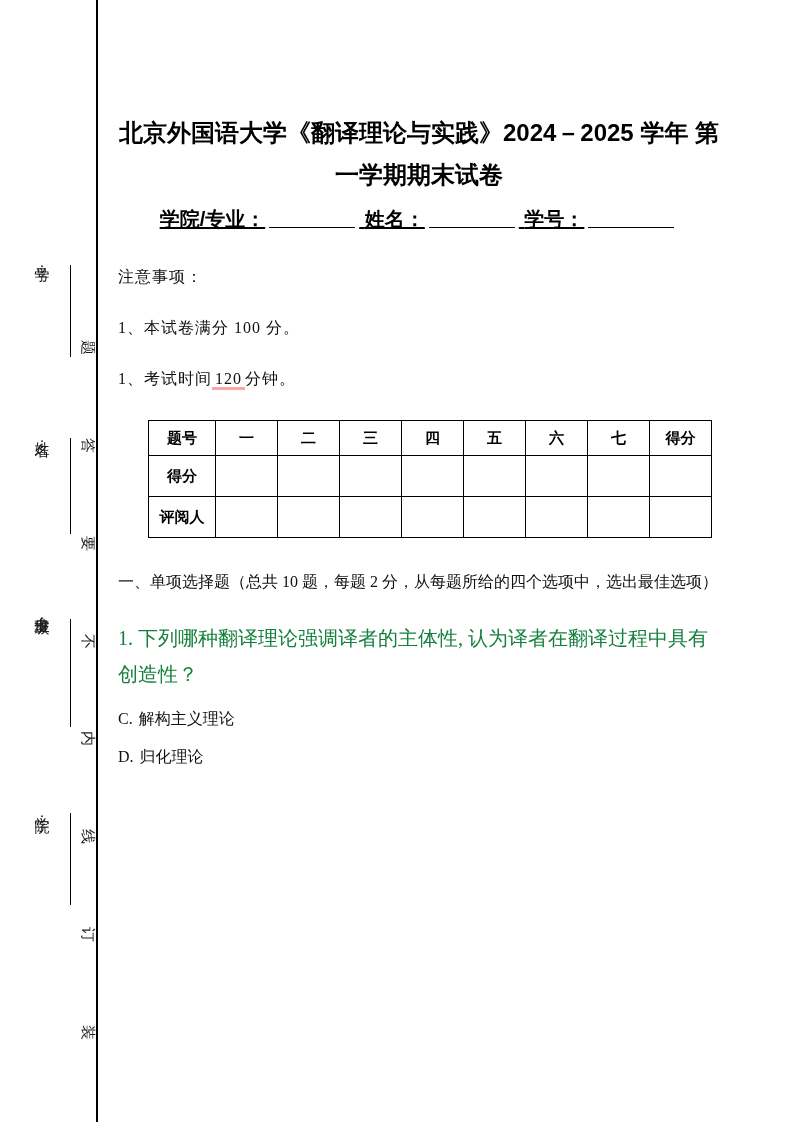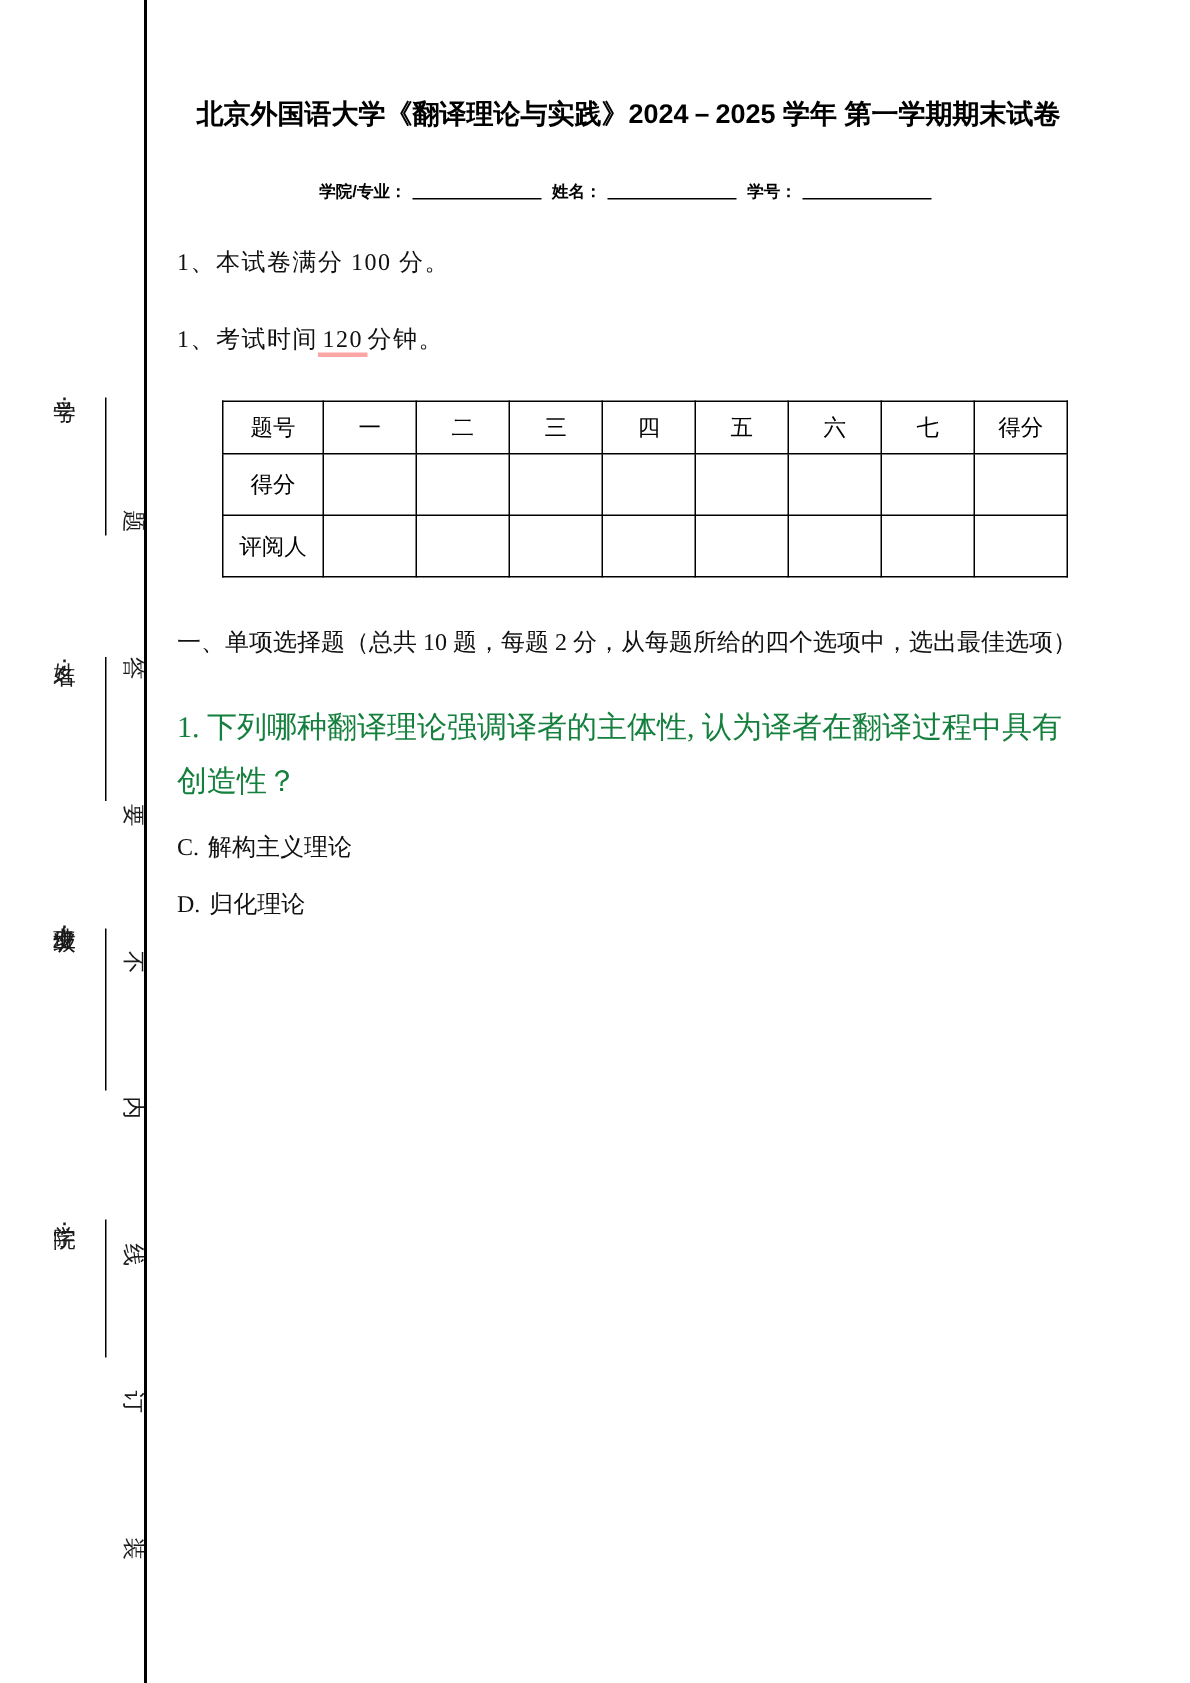--- a/index.html
+++ b/index.html
@@ -85,36 +85,37 @@
   #content {
     position: absolute;
     left: 118px;
     top: 0;
     width: 602px;
     height: 1122px;
   }
 
   .doc-title {
     margin: 0;
-    padding-top: 55px;
-    font-size: 18px;
+    padding-top: 112px;
+    font-size: 24px;
     font-weight: bold;
     line-height: 42px;
     text-align: center;
     letter-spacing: 0px;
     font-family: "Liberation Sans", "DejaVu Sans", sans-serif;
   }
 
   .info-line {
-    margin-top: 23px;
+    margin-top: 10px;
     text-align: center;
-    font-size: 11px;
+    font-size: 20px;
     font-weight: bold;
     white-space: nowrap;
     font-family: "Liberation Sans", "DejaVu Sans", sans-serif;
+    text-decoration: underline;
   }
   .info-line .blank {
     display: inline-block;
     border-bottom: 1px solid #000;
     width: 86px;
     margin: 0 4px;
     vertical-align: -2px;
   }
 
   .notice-head {
@@ -139,21 +140,21 @@
     margin-top: 30px;
     margin-left: 30px;
     border-collapse: collapse;
     table-layout: fixed;
     width: 564px;
   }
   .score-table td {
     border: 1px solid #000;
     text-align: center;
     font-size: 15px;
-    font-weight: normal;
+    font-weight: bold;
     font-family: "Liberation Sans", "DejaVu Sans", sans-serif;
     padding: 0;
   }
   .score-table td.lbl { width: 66px; }
   .score-table tr.r-head td { height: 34px; }
   .score-table tr.r-body td { height: 40px; }
 
   
   .section-head {
     margin-top: 26px;
@@ -231,20 +232,21 @@
       <span>北京外国语大学《翻译理论与实践》2024－2025 学年</span>
       <span>第一学期期末试卷</span>
     </h1>
 
     <div class="info-line">
       <span>学院/专业：</span><span class="blank"></span>
       <span>姓名：</span><span class="blank"></span>
       <span>学号：</span><span class="blank"></span>
     </div>
 
+    <div class="notice-head">注意事项：</div>
 
     <div class="notice-item">
       <span>1、本试卷满分 100 分。</span>
     </div>
 
     <div class="notice-item">
       <span>1、考试时间</span><span class="ul-val">120</span><span>分钟。</span>
     </div>
 
     <table class="score-table">

